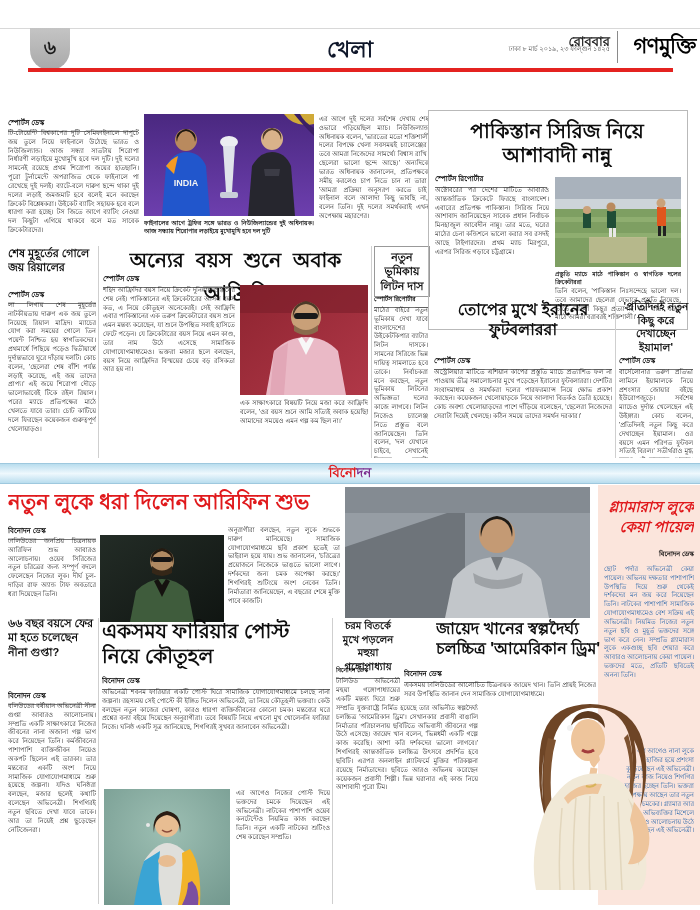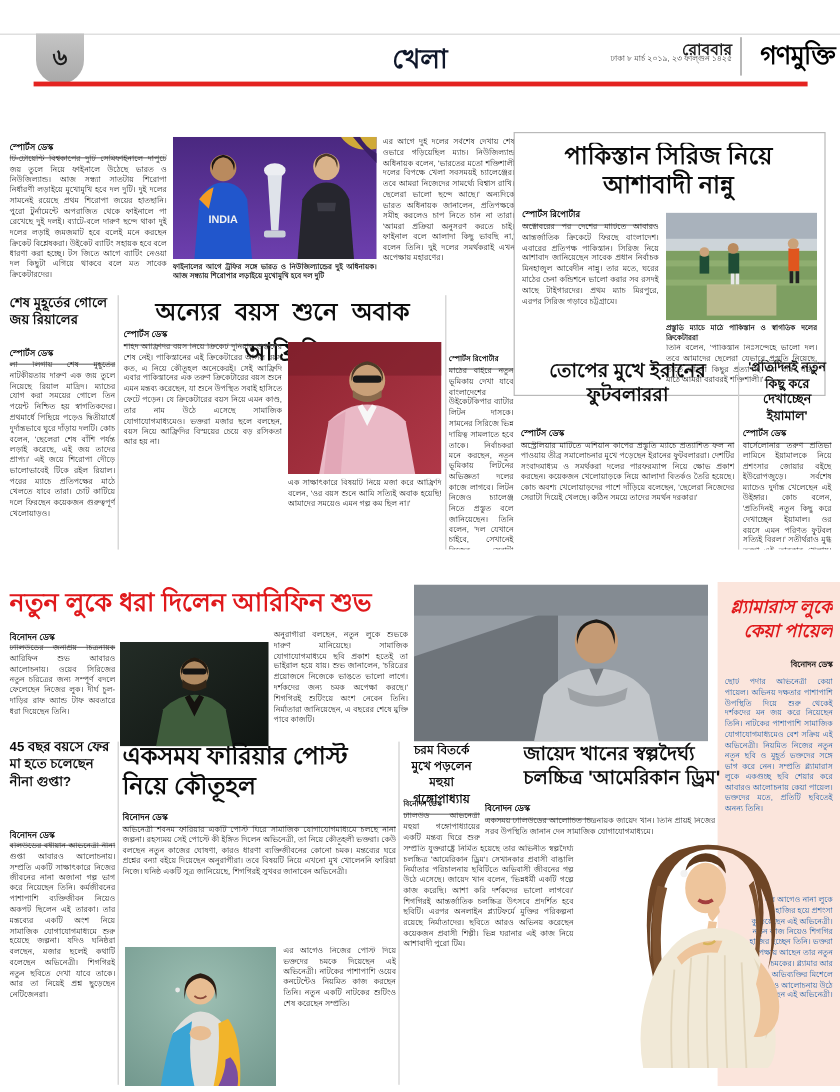--- a/index.html
+++ b/index.html
@@ -88,20 +88,21 @@
       <path d="M54 40 Q66 50 78 40 L78 46 Q66 54 54 46 Z" fill="#8a6a4c"></path>
       <path d="M26 110 L34 66 Q48 52 66 52 Q85 52 98 66 L106 110 Z" fill="#eab9c6"></path>
       <path d="M58 54 L66 70 L74 54 L70 52 L66 58 L62 52 Z" fill="#f7f7f7"></path>
       <path d="M34 66 L48 58 L44 110 L30 110 Z" fill="#e2a7b7"></path>
     </svg>
   </div>
   <div class="a bt" style="left:240px;top:399px;width:128px;height:58px;">এক সাক্ষাৎকারে বিষয়টি নিয়ে মজা করে আফ্রিদি বলেন, 'ওর বয়স শুনে আমি সত্যিই অবাক হয়েছি! আমাদের সময়েও এমন গল্প কম ছিল না।'</div>
 
   <div class="a vline" style="left:371px;top:246px;height:212px;"></div>
 
+  <div class="a hl" style="left:374px;top:246px;width:52px;text-align:center;font-size:11px;line-height:1.3;border:1px solid #999;padding:3px 1px;">নতুন ভূমিকায় লিটন দাস</div>
   <div class="a by" style="left:374px;top:294px;width:54px;font-size:6px;">স্পোর্টস রিপোর্টার</div>
   <div class="a bt" style="left:374px;top:306px;width:54px;height:152px;">মাঠের বাইরে নতুন ভূমিকায় দেখা যাবে বাংলাদেশের উইকেটকিপার ব্যাটার লিটন দাসকে। সামনের সিরিজে ভিন্ন দায়িত্ব সামলাতে হবে তাকে। নির্বাচকরা মনে করছেন, নতুন ভূমিকায় লিটনের অভিজ্ঞতা দলের কাজে লাগবে। লিটন নিজেও চ্যালেঞ্জ নিতে প্রস্তুত বলে জানিয়েছেন। তিনি বলেন, 'দল যেখানে চাইবে, সেখানেই নিজের সেরাটা দেওয়ার চেষ্টা করব।' ভক্তরাও তাকিয়ে আছেন তার নতুন অধ্যায়ের দিকে।</div>
 
   <div class="a" style="left:428px;top:76px;width:258px;height:218px;border:1px solid #b9b9b9;margin-top:34px;">
     <div class="hl" style="position:absolute;left:8px;top:8px;width:240px;text-align:center;font-size:20px;line-height:1.2;">পাকিস্তান সিরিজ নিয়ে আশাবাদী নান্নু</div>
     <div class="by" style="position:absolute;left:6px;top:62px;width:112px;">স্পোর্টস রিপোর্টার</div>
     <div class="bt" style="position:absolute;left:6px;top:75px;width:114px;height:135px;">অক্টোবরের পর দেশের মাটিতে আবারও আন্তর্জাতিক ক্রিকেটে ফিরছে বাংলাদেশ। এবারের প্রতিপক্ষ পাকিস্তান। সিরিজ নিয়ে আশাবাদ জানিয়েছেন সাবেক প্রধান নির্বাচক মিনহাজুল আবেদীন নান্নু। তার মতে, ঘরের মাঠের চেনা কন্ডিশনে ভালো করার সব রসদই আছে টাইগারদের। প্রথম ম্যাচ মিরপুরে, এরপর সিরিজ গড়াবে চট্টগ্রামে।</div>
     <div class="photo" style="position:absolute;left:126px;top:66px;width:126px;height:90px;">
       <svg width="126" height="90" viewBox="0 0 126 90">
         <rect width="126" height="30" fill="#a9b2bc"></rect>
@@ -131,20 +132,23 @@
   <div class="a hl" style="left:434px;top:300px;width:178px;text-align:center;font-size:16px;line-height:1.25;">তোপের মুখে ইরানের ফুটবলাররা</div>
   <div class="a by" style="left:434px;top:355px;width:178px;">স্পোর্টস ডেস্ক</div>
   <div class="a bt" style="left:434px;top:368px;width:178px;height:90px;">অস্ট্রেলিয়ার মাটিতে এশিয়ান কাপের প্রস্তুতি ম্যাচে প্রত্যাশিত ফল না পাওয়ায় তীব্র সমালোচনার মুখে পড়েছেন ইরানের ফুটবলাররা। দেশটির সংবাদমাধ্যম ও সমর্থকরা দলের পারফরম্যান্স নিয়ে ক্ষোভ প্রকাশ করছেন। কয়েকজন খেলোয়াড়কে নিয়ে আলাদা বিতর্কও তৈরি হয়েছে। কোচ অবশ্য খেলোয়াড়দের পাশে দাঁড়িয়ে বলেছেন, 'ছেলেরা নিজেদের সেরাটা দিয়েই খেলছে। কঠিন সময়ে তাদের সমর্থন দরকার।'</div>
 
   <div class="a vline" style="left:615px;top:302px;height:156px;"></div>
 
   <div class="a hl" style="left:619px;top:300px;width:74px;text-align:center;font-size:10.5px;line-height:1.3;">'প্রতিদিনই নতুন কিছু করে দেখাচ্ছেন ইয়ামাল'</div>
   <div class="a by" style="left:619px;top:355px;width:74px;">স্পোর্টস ডেস্ক</div>
   <div class="a bt" style="left:619px;top:368px;width:74px;height:90px;">বার্সেলোনার তরুণ প্রতিভা লামিনে ইয়ামালকে নিয়ে প্রশংসার জোয়ার বইছে ইউরোপজুড়ে। সর্বশেষ ম্যাচেও দুর্দান্ত খেলেছেন এই উইঙ্গার। কোচ বলেন, 'প্রতিদিনই নতুন কিছু করে দেখাচ্ছেন ইয়ামাল। ওর বয়সে এমন পরিণত ফুটবল সত্যিই বিরল।' সতীর্থরাও মুগ্ধ তরুণ এই তারকার খেলায়। চলতি মৌসুমে গোলের পাশাপাশি অ্যাসিস্টেও এগিয়ে তিনি।</div>
 
+  <div class="a" style="left:0;top:463px;width:700px;height:19px;background:linear-gradient(#b9ddee,#eef8fd 50%,#b9ddee);border-top:1px solid #9ec8de;border-bottom:1px solid #9ec8de;text-align:center;font-size:13px;font-weight:bold;line-height:18px;">
+    <span class="red">বিনো</span><span style="color:#7b2d8e;">দন</span>
+  </div>
 
   <div class="a hl red" style="left:8px;top:486px;width:334px;font-size:21px;">নতুন লুকে ধরা দিলেন আরিফিন শুভ</div>
   <div class="a by" style="left:8px;top:525px;width:88px;">বিনোদন ডেস্ক</div>
   <div class="a bt" style="left:8px;top:537px;width:88px;height:80px;">ঢালিউডের জনপ্রিয় চিত্রনায়ক আরিফিন শুভ আবারও আলোচনায়। ওয়েব সিরিজের নতুন চরিত্রের জন্য সম্পূর্ণ বদলে ফেলেছেন নিজের লুক। দীর্ঘ চুল-দাড়ির রাফ অ্যান্ড টাফ অবতারে ধরা দিয়েছেন তিনি।</div>
   <div class="a photo" style="left:100px;top:535px;width:124px;height:87px;">
     <svg width="124" height="87" viewBox="0 0 124 87">
       <defs>
           <linearGradient id="sg" x1="0" y1="0" x2="1" y2="1">
         <stop offset="0" stop-color="#232c26"></stop>
             <stop offset="1" stop-color="#101512"></stop>
@@ -174,21 +178,21 @@
     </svg>
   </div>
 
   <div class="a" style="left:598px;top:485px;width:102px;height:420px;background:#fbe5dc;">
     <div class="hl red" style="position:absolute;right:6px;top:12px;width:92px;text-align:right;font-size:15px;line-height:1.3;font-style:italic;">গ্ল্যামারাস লুকে কেয়া পায়েল</div>
     <div style="position:absolute;right:6px;top:64px;width:90px;text-align:right;font-weight:bold;font-size:6.5px;color:#000;">বিনোদন ডেস্ক</div>
     <div class="bt" style="position:absolute;left:6px;top:80px;width:90px;height:180px;color:#1f5fa8;">ছোট পর্দার অভিনেত্রী কেয়া পায়েল। অভিনয় দক্ষতার পাশাপাশি উপস্থিতি দিয়ে শুরু থেকেই দর্শকদের মন জয় করে নিয়েছেন তিনি। নাটকের পাশাপাশি সামাজিক যোগাযোগমাধ্যমেও বেশ সক্রিয় এই অভিনেত্রী। নিয়মিত নিজের নতুন নতুন ছবি ও মুহূর্ত ভক্তদের সঙ্গে ভাগ করে নেন। সম্প্রতি গ্ল্যামারাস লুকে একগুচ্ছ ছবি শেয়ার করে আবারও আলোচনায় কেয়া পায়েল। ভক্তদের মতে, প্রতিটি ছবিতেই অনন্য তিনি।</div>
     <div class="bt" style="position:absolute;left:22px;top:262px;width:74px;height:130px;color:#1f5fa8;text-align:right;">এর আগেও নানা লুকে হাজির হয়ে প্রশংসা কুড়িয়েছেন এই অভিনেত্রী। নতুন কাজ নিয়েও শিগগির হাজির হচ্ছেন তিনি। ভক্তরা অপেক্ষায় আছেন তার নতুন চমকের। গ্ল্যামার আর অভিব্যক্তির মিশেলে আবারও আলোচনায় উঠে এসেছেন এই অভিনেত্রী।</div>
   </div>
 
-  <div class="a hl" style="left:8px;top:616px;width:88px;font-size:11px;line-height:1.3;">45 বছর বয়সে ফের মা হতে চলেছেন নীনা গুপ্তা?</div>
+  <div class="a hl" style="left:8px;top:616px;width:88px;font-size:11px;line-height:1.3;">৬৬ বছর বয়সে ফের মা হতে চলেছেন নীনা গুপ্তা?</div>
   <div class="a by" style="left:8px;top:690px;width:88px;">বিনোদন ডেস্ক</div>
   <div class="a bt" style="left:8px;top:702px;width:88px;height:200px;">বলিউডের বর্ষীয়ান অভিনেত্রী নীনা গুপ্তা আবারও আলোচনায়। সম্প্রতি একটি সাক্ষাৎকারে নিজের জীবনের নানা অজানা গল্প ভাগ করে নিয়েছেন তিনি। কর্মজীবনের পাশাপাশি ব্যক্তিজীবন নিয়েও অকপট ছিলেন এই তারকা। তার মন্তব্যের একটি অংশ নিয়ে সামাজিক যোগাযোগমাধ্যমে শুরু হয়েছে জল্পনা। যদিও ঘনিষ্ঠরা বলছেন, মজার ছলেই কথাটি বলেছেন অভিনেত্রী। শিগগিরই নতুন ছবিতে দেখা যাবে তাকে। আর তা নিয়েই প্রশ্ন ছুড়েছেন নেটিজেনরা।</div>
 
   <div class="a vline" style="left:98px;top:618px;height:286px;"></div>
 
   <div class="a hl" style="left:102px;top:619px;width:228px;font-size:20px;line-height:1.25;">একসময ফারিয়ার পোস্ট নিয়ে কৌতূহল</div>
   <div class="a by" style="left:102px;top:675px;width:228px;">বিনোদন ডেস্ক</div>
   <div class="a bt" style="left:102px;top:688px;width:228px;height:98px;">অভিনেত্রী শবনম ফারিয়ার একটি পোস্ট ঘিরে সামাজিক যোগাযোগমাধ্যমে চলছে নানা জল্পনা। রহস্যময় সেই পোস্টে কী ইঙ্গিত দিলেন অভিনেত্রী, তা নিয়ে কৌতূহলী ভক্তরা। কেউ বলছেন নতুন কাজের ঘোষণা, কারও ধারণা ব্যক্তিজীবনের কোনো চমক। মন্তব্যের ঘরে প্রশ্নের বন্যা বইয়ে দিয়েছেন অনুরাগীরা। তবে বিষয়টি নিয়ে এখনো মুখ খোলেননি ফারিয়া নিজে। ঘনিষ্ঠ একটি সূত্র জানিয়েছে, শিগগিরই সুখবর জানাবেন অভিনেত্রী।</div>
   <div class="a photo" style="left:104px;top:789px;width:126px;height:116px;">
     <svg width="126" height="116" viewBox="0 0 126 116">

